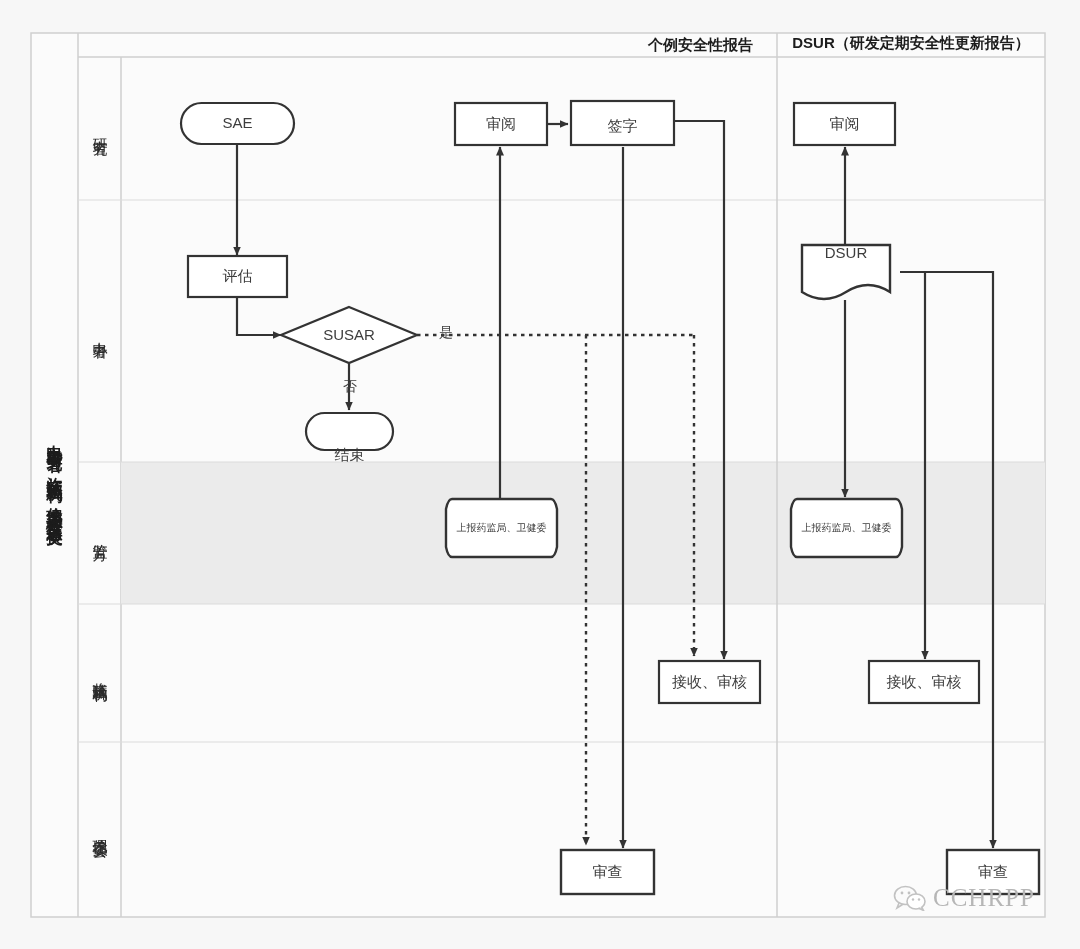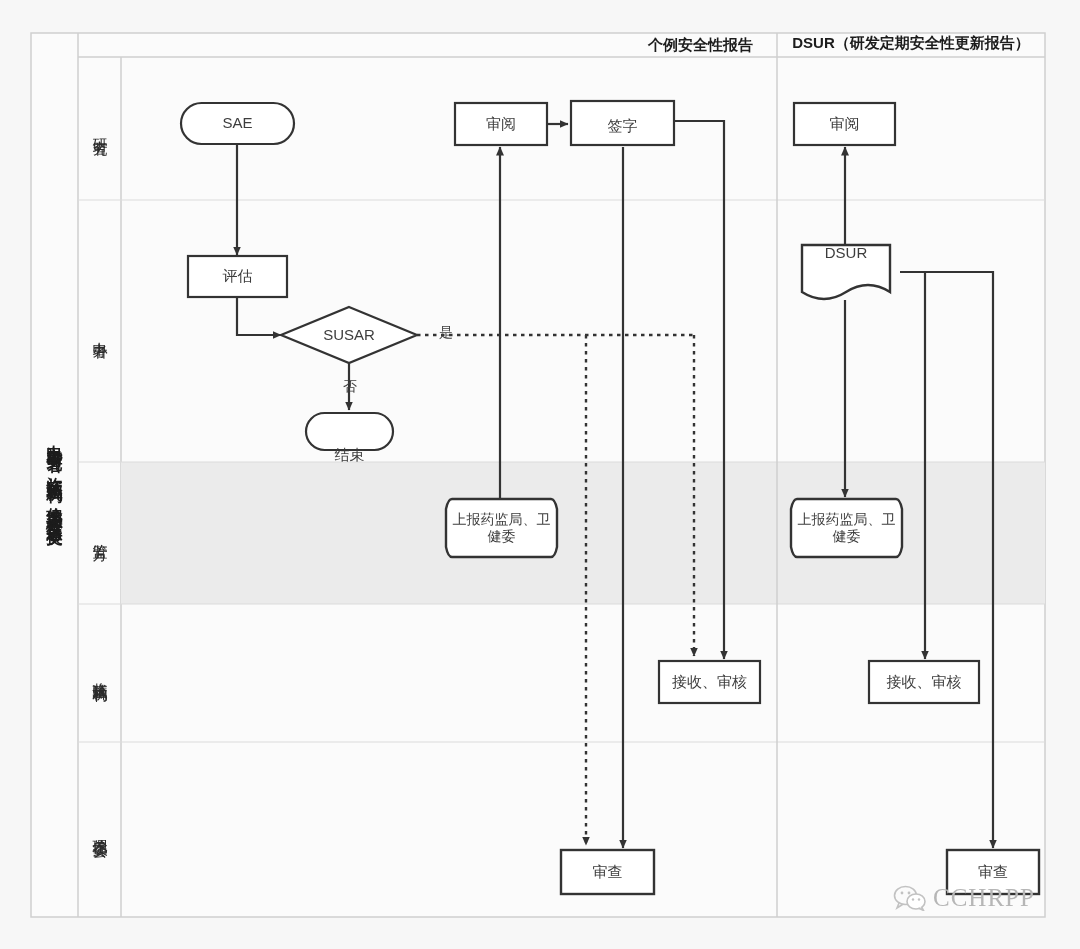--- a/index.html
+++ b/index.html
@@ -29,21 +29,21 @@
     position: absolute;
     display: flex;
     align-items: center;
     justify-content: center;
     text-align: center;
     color: #3d3d3d;
     line-height: 1.25;
     pointer-events: none;
   }
   .node-label { font-size: 15px; }
-  .node-label-sm { font-size: 14px; }
+  .node-label-sm { font-size: 10px; }
   .lane-label {
     font-size: 15px;
     color: #2b2b2b;
     writing-mode: vertical-rl;
     text-orientation: upright;
     letter-spacing: 1px;
   }
   .pool-title {
     font-size: 16px;
     font-weight: bold;

